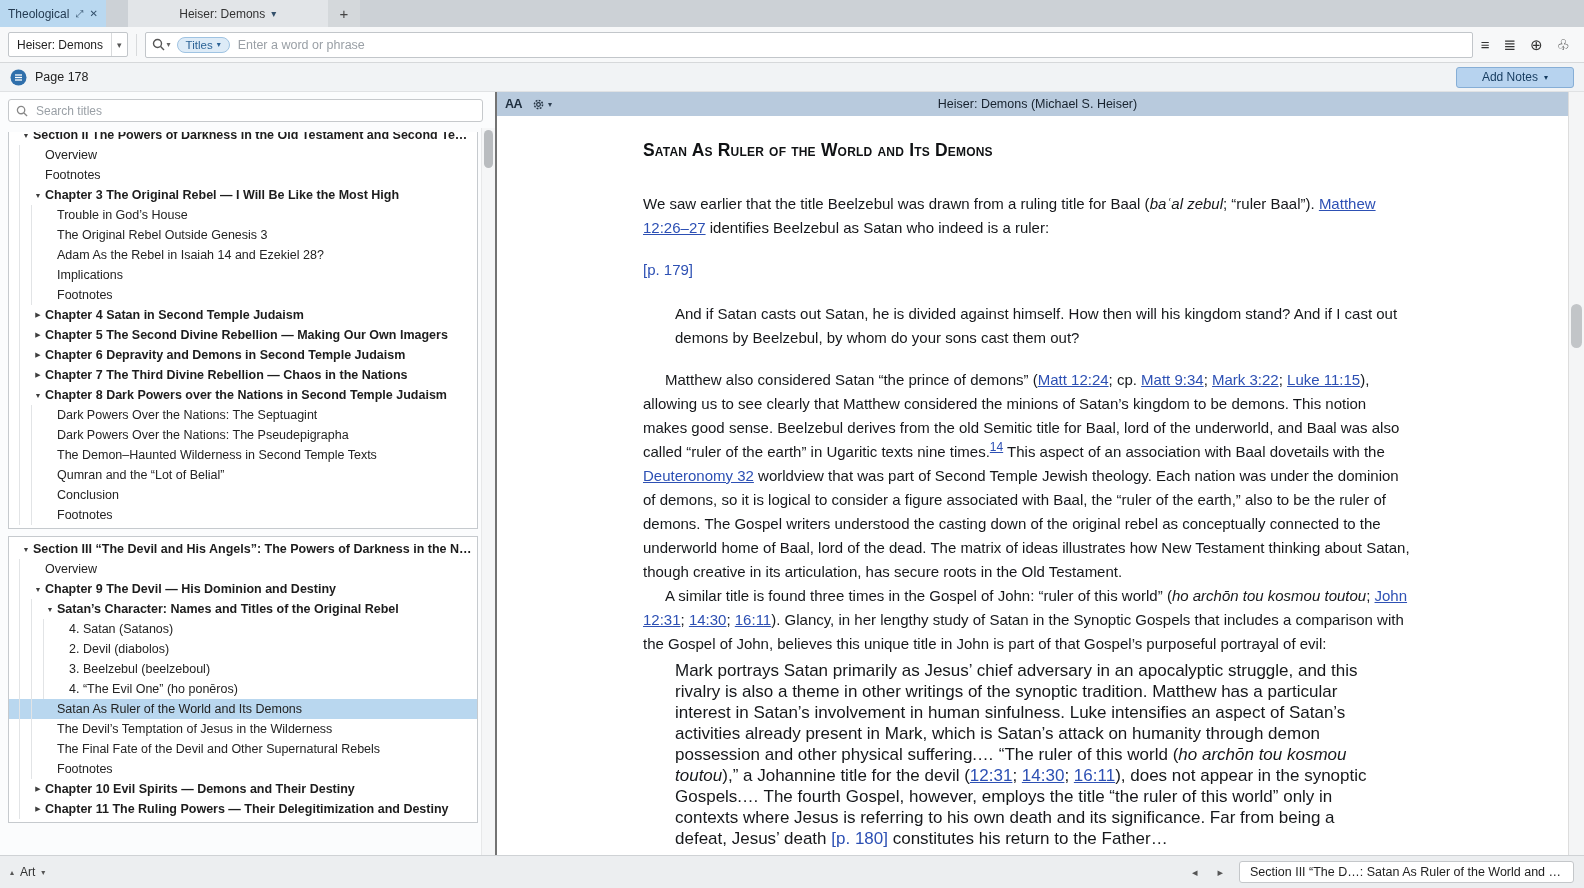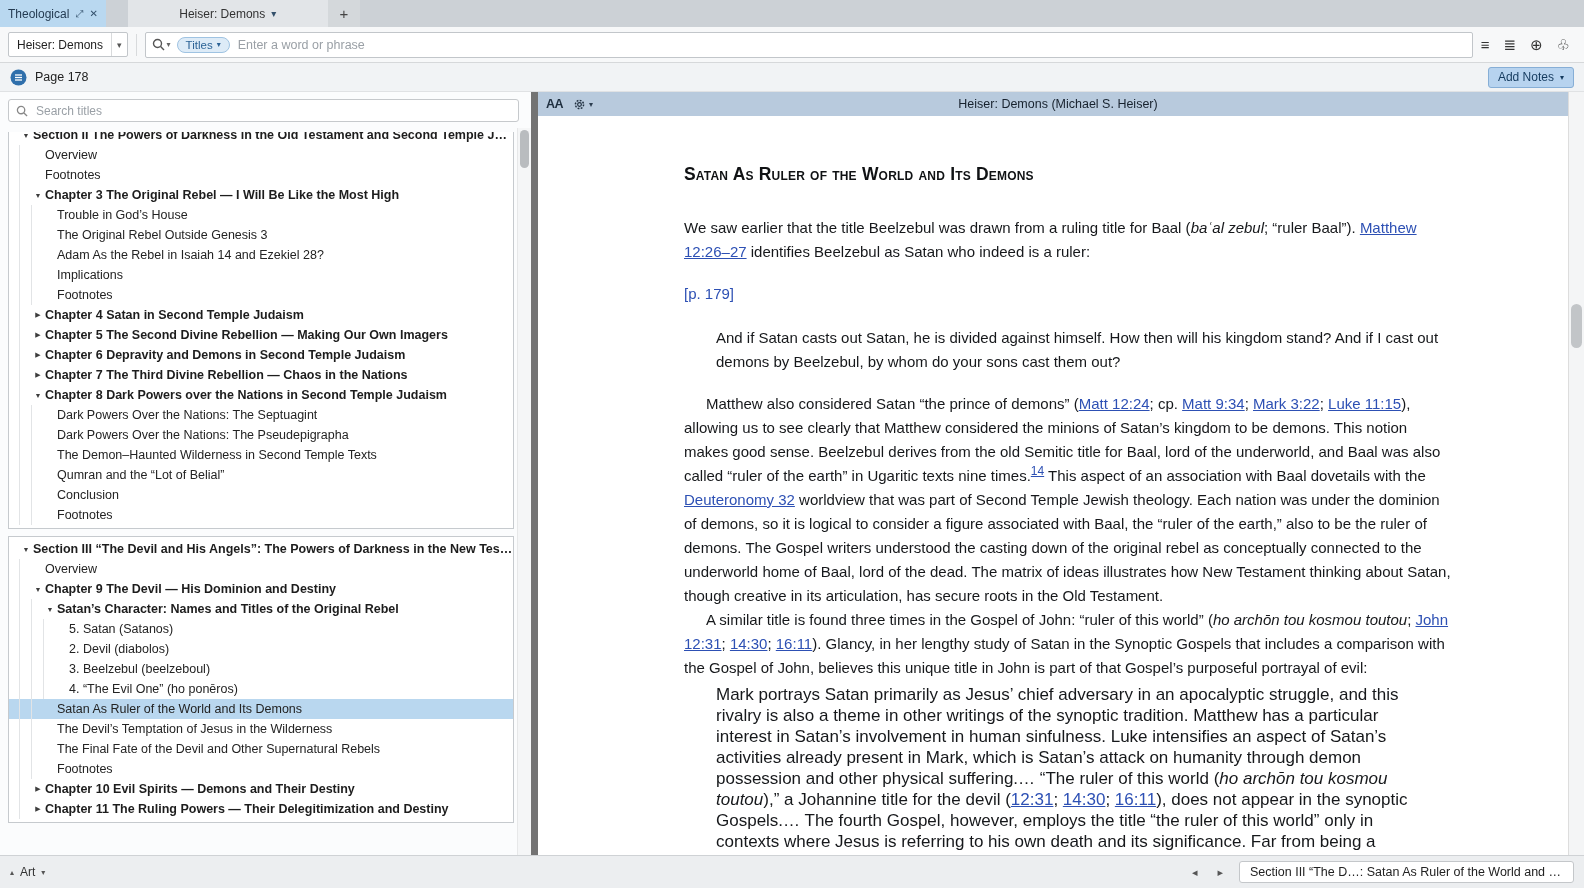--- a/index.html
+++ b/index.html
@@ -27,41 +27,41 @@
   .mag .caret { font-size:8px; color:#666; }
   .pill { background:#ddebf7; border:1px solid #9fc3e2; color:#2c6396; font-size:11.5px; border-radius:9px; padding:1px 8px; display:flex; align-items:center; gap:4px; }
   .pill .caret { font-size:8px; }
   .searchwrap input { border:none; outline:none; flex:1; font-size:12.5px; font-family:inherit; color:#333; background:transparent; }
   .searchwrap input::placeholder { color:#9aa0a6; }
   .tb-icons { display:flex; align-items:center; gap:14px; padding-right:6px; color:#333; }
   .tb-icons span { font-size:15px; line-height:1; }
   
   .pagebar { height:29px; background:#f1f3f5; border-bottom:1px solid #e0e2e4; display:flex; align-items:center; padding:0 10px; gap:8px;text-align:right; }
   .pagebar .ptxt { font-size:12.5px; color:#222; }
-  .addnotes { margin-left:auto; background:#b7d3ef; border:1px solid #86aed6; border-radius:3px; height:21px; display:flex; align-items:center; gap:6px; padding:0 9px; font-size:12px; color:#143a5e; }
+  .addnotes { margin-left:auto; background:#b7d3ef; border:1px solid #86aed6; border-radius:3px; height:21px; display:flex; align-items:center; gap:6px; padding:0 25px; font-size:12px; color:#143a5e; }
   .addnotes .caret { font-size:8px; }
   
   .main { display:flex; height:763px; }
-  .sidebar { width:538px; background:#fbfcfd; border-right:7px solid #737373; position:relative; overflow:hidden; }
+  .sidebar { width:497px; background:#fbfcfd; border-right:2px solid #737373; position:relative; overflow:hidden; }
   .side-search { margin:7px 12px 6px 8px; height:23px; background:#fff; border:1px solid #c6c9cc; border-radius:3px; display:flex; align-items:center; gap:6px; padding:0 7px; }
   .side-search input { border:none; outline:none; flex:1; font-size:12px; font-family:inherit; background:transparent; color:#333; }
   .side-search input::placeholder { color:#9aa0a6; }
   .toc { position:absolute; top:40px; left:0; right:15px; bottom:0; overflow:hidden; padding:0 0 0 2px; }
   .toc-group { background:#fff; border:1px solid #c6cace; margin:0 2px 7px 6px; padding:2px 0 3px; }
   .toc-group:first-child { margin-top:-10px; }
   .toc-row { display:flex; align-items:center; height:20px; padding-left:10px; font-size:12.5px; color:#232323; white-space:nowrap; overflow:hidden; cursor:default; }
   .toc-row.selected { background:#b9d7ef; }
   .guide { align-self:stretch; width:12px; border-left:1px solid #e2e4e6; flex:none; }
   .arrow { width:14px; flex:none; font-size:7px; color:#3d3d3d; display:flex; align-items:center; justify-content:center; }
   .toc-row .lbl { overflow:hidden; text-overflow:ellipsis; }
   .toc-row .lbl.bold { font-weight:600; color:#1d1d1d; }
   .side-scroll { position:absolute; top:36px; right:0; bottom:0; width:14px; background:#f5f6f7; border-left:1px solid #e7e8e9; }
   .side-scroll .thumb { margin:2px 2px; height:38px; background:#b9bcbf; border-radius:5px; }
   
-  .reader { flex:1; background:#fff; display:flex; flex-direction:column; min-width:0;gap:24px; }
+  .reader { flex:1; background:#fff; display:flex; flex-direction:column; min-width:0; }
   .reader-header { height:24px; background:#b8cadd; position:relative; display:flex; align-items:center; padding:0 8px; gap:10px; flex:none; }
   .rh-controls { display:flex; align-items:center; gap:10px; z-index:1; color:#203040; }
   .fontbtn { font-weight:700; font-size:12.5px; letter-spacing:-0.5px; }
   .gearwrap { display:flex; align-items:center; gap:3px; }
   .gearwrap .caret { font-size:8px; color:#2c3e50; }
   .rh-title { position:absolute; left:10px; right:0; text-align:center; font-size:12.5px; color:#17222e; }
   .reader-body { flex:1; overflow:hidden; padding:16px 0 0 146px; }
   .reader-content { width:770px; font-size:15px; line-height:24px; color:#16181b; }
   .blk.h2 { font-variant:small-caps; font-weight:700; font-size:17.5px; color:#101214; margin:6px 0 30px; letter-spacing:0.2px; }
   .blk.p, .blk.p-indent { margin:0; }
@@ -288,21 +288,21 @@
             <span class="guide"></span>
             <span class="guide"></span>
             <span class="arrow">▼</span>
             <span class="lbl bold">Satan’s Character: Names and Titles of the Original Rebel</span>
           </div>
           <div class="toc-row">
             <span class="guide"></span>
             <span class="guide"></span>
             <span class="guide"></span>
             <span class="arrow"></span>
-            <span class="lbl">5. Satan (Satanos)</span>
+            <span class="lbl">4. Satan (Satanos)</span>
           </div>
           <div class="toc-row">
             <span class="guide"></span>
             <span class="guide"></span>
             <span class="guide"></span>
             <span class="arrow"></span>
             <span class="lbl">2. Devil (diabolos)</span>
           </div>
           <div class="toc-row">
             <span class="guide"></span>

